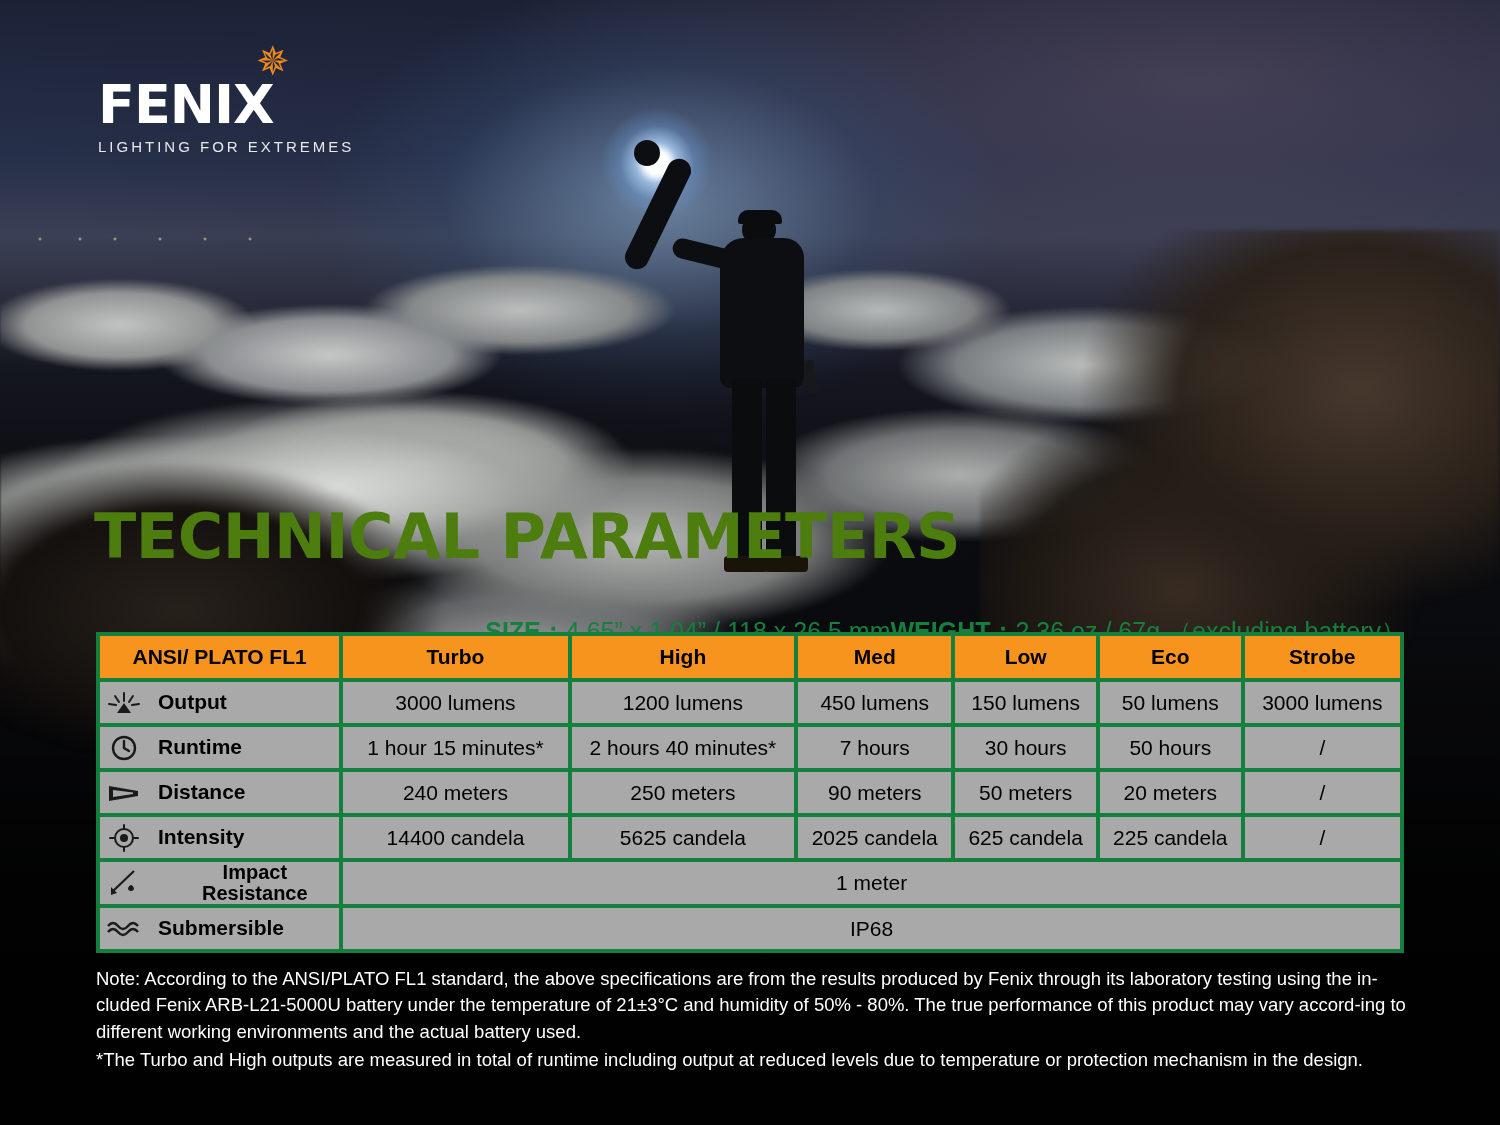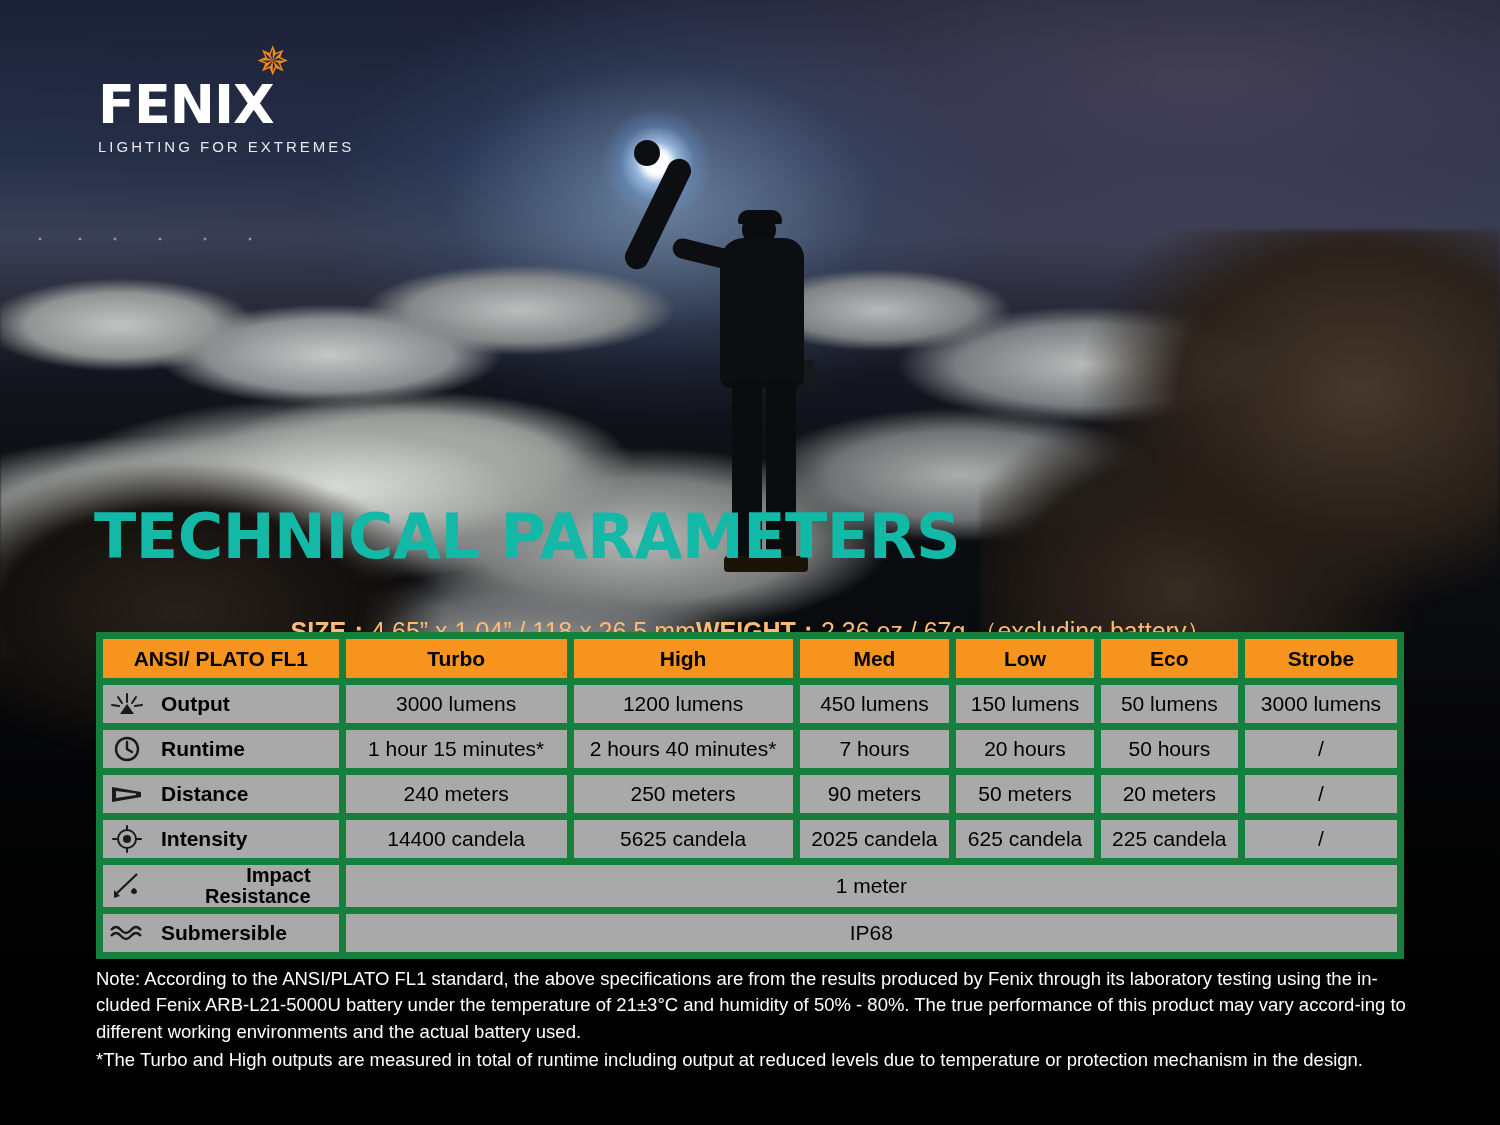--- a/index.html
+++ b/index.html
@@ -95,57 +95,57 @@
 
   
   .logo { position:absolute; left:98px; top:62px; width:320px; }
   .logo-word { font-size:54px; font-weight:bold; letter-spacing:-1px; color:#fff; line-height:1; font-family:"DejaVu Sans", sans-serif;margin-top:16px; }
   .logo-sub { margin-top:6px; font-size:15px; letter-spacing:3.0px; color:#e9e9e9; font-family:"Liberation Sans", sans-serif; }
   .logo-star { position:absolute; left:158px; top:-18px; width:34px; height:34px; color:#f08a1c; font-size:40px; line-height:34px; }
 
   
   .title {
     position:absolute; left:94px; top:500px;
-    font-size:62px; font-weight:bold; color:#14b8a6; letter-spacing:-0.5px;
+    font-size:62px; font-weight:bold; color:#4d7c0f; letter-spacing:-0.5px;
     font-family:"DejaVu Sans", sans-serif;
   }
   .sizerow {
     position:absolute; left:96px; top:578px; width:1310px;
-    display:flex; justify-content:center; align-items:baseline;
-    font-size:25px; color:#fdba74;
+    display:flex; justify-content:flex-end; align-items:baseline;
+    font-size:25px; color:#15803d;
   }
   .sizerow b { font-weight:bold; }
   .sizerow .val { font-weight:normal; }
   .weight-wrap { display:flex; align-items:baseline;margin-top:37px; }
 
   
   .tablewrap { position:absolute; left:96px; top:632px; width:1308px; }
   table { width:100%; border-collapse:collapse; table-layout:fixed; }
   th, td {
-    border:7px solid #15803d;
+    border:4px solid #15803d;
     text-align:center;
     font-size:21px;
     color:#000;
     background:#a9a9a9;
     height:45px;
     padding:0 4px;
   }
   thead th {
     background:#f7941d; color:#000; font-weight:bold; font-size:21px; height:46px;
   }
   .col-label { width:232px; }
   .col-turbo { width:218px; }
   .col-high  { width:216px; }
   .col-med   { width:150px; }
   .col-low   { width:138px; }
   .col-eco   { width:138px; }
   .col-strobe{ width:152px; }
 
   td.rowlabel {
-    text-align:right; font-weight:bold; font-size:21px; 
+    text-align:center; font-weight:bold; font-size:21px; 
     position:relative;
   }
   .rl-inner { display:flex; align-items:center; gap:14px; }
   .rl-icon { width:40px; height:30px; flex:0 0 40px; display:flex; align-items:center; justify-content:center; }
   .rl-text { line-height:1.05; }
   .rl-text.two { font-size:20px;margin-left:44px; }
 
   
   .notes {
     position:absolute; left:96px; top:966px; width:1310px;
@@ -256,21 +256,21 @@
                 <circle cx="14" cy="14" r="11" fill="none" stroke="#1a1a1a" stroke-width="2.4"></circle>
                 <path d="M14 7 L14 14 L19 17" fill="none" stroke="#1a1a1a" stroke-width="2.4" stroke-linecap="round"></path>
               </svg>
             </span>
             <span class="rl-text">Runtime</span>
           </span>
         </td>
         <td>1 hour 15 minutes*</td>
         <td>2 hours 40 minutes*</td>
         <td>7 hours</td>
-        <td>20 hours</td>
+        <td>30 hours</td>
         <td>50 hours</td>
         <td>/</td>
       </tr>
 
       <tr>
         <td class="rowlabel">
           <span class="rl-inner">
             <span class="rl-icon">
               <svg width="34" height="22" viewBox="0 0 34 22">
                 <path d="M2 4 L31 9 L31 14 L2 19 Z" fill="#1a1a1a"></path>

